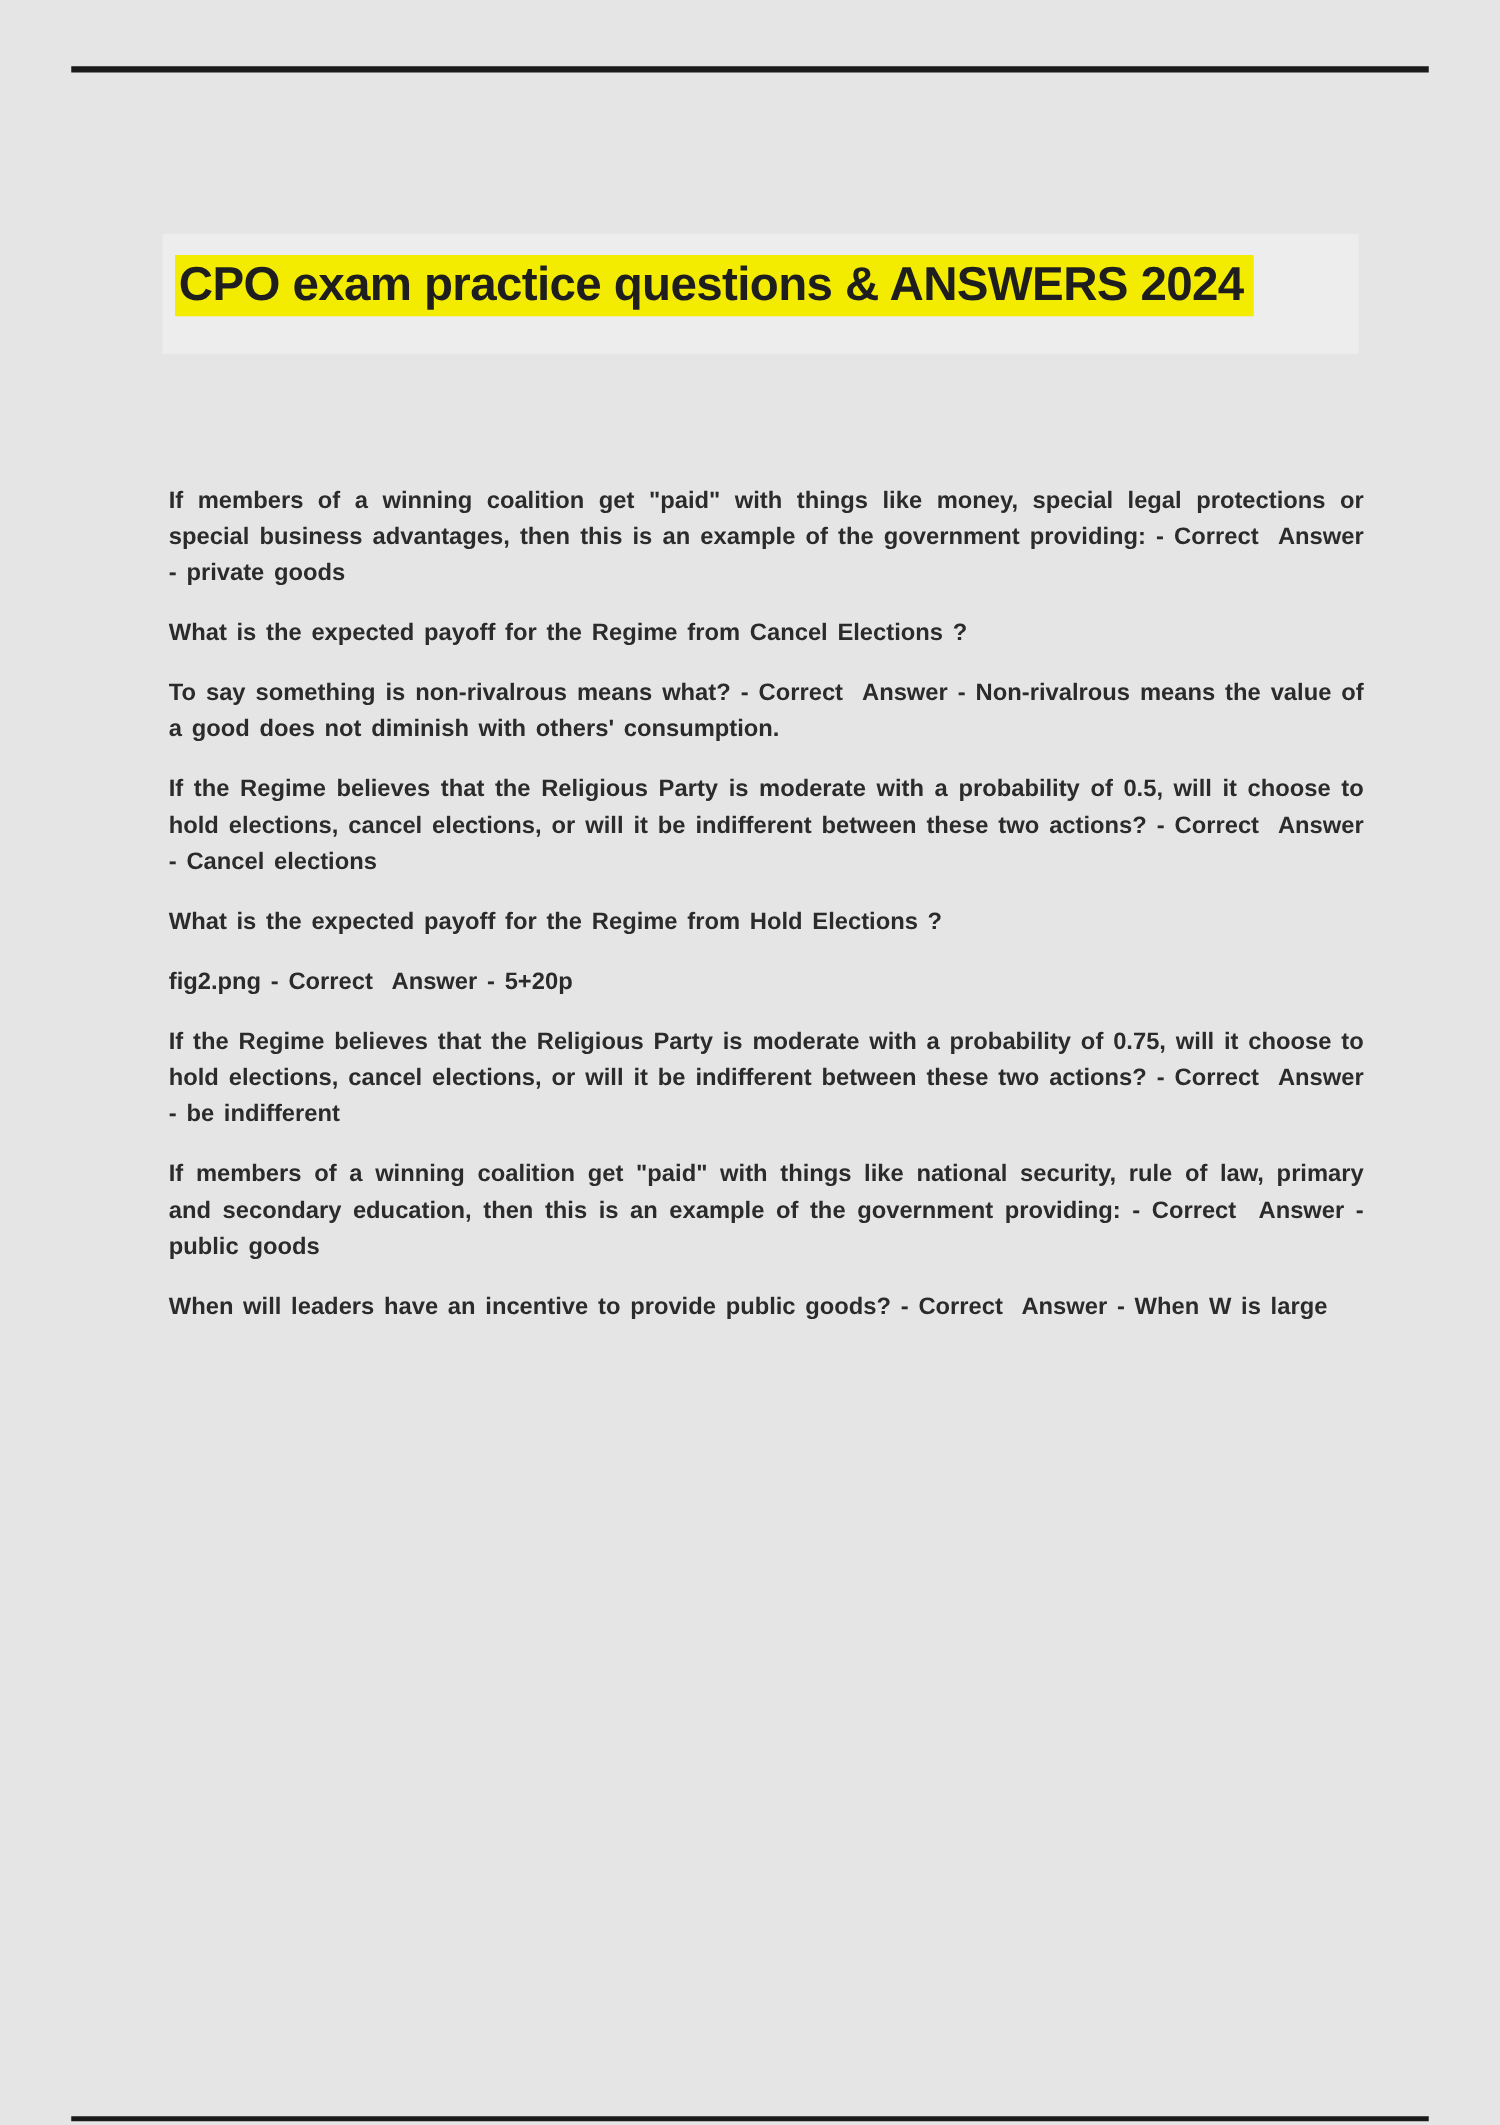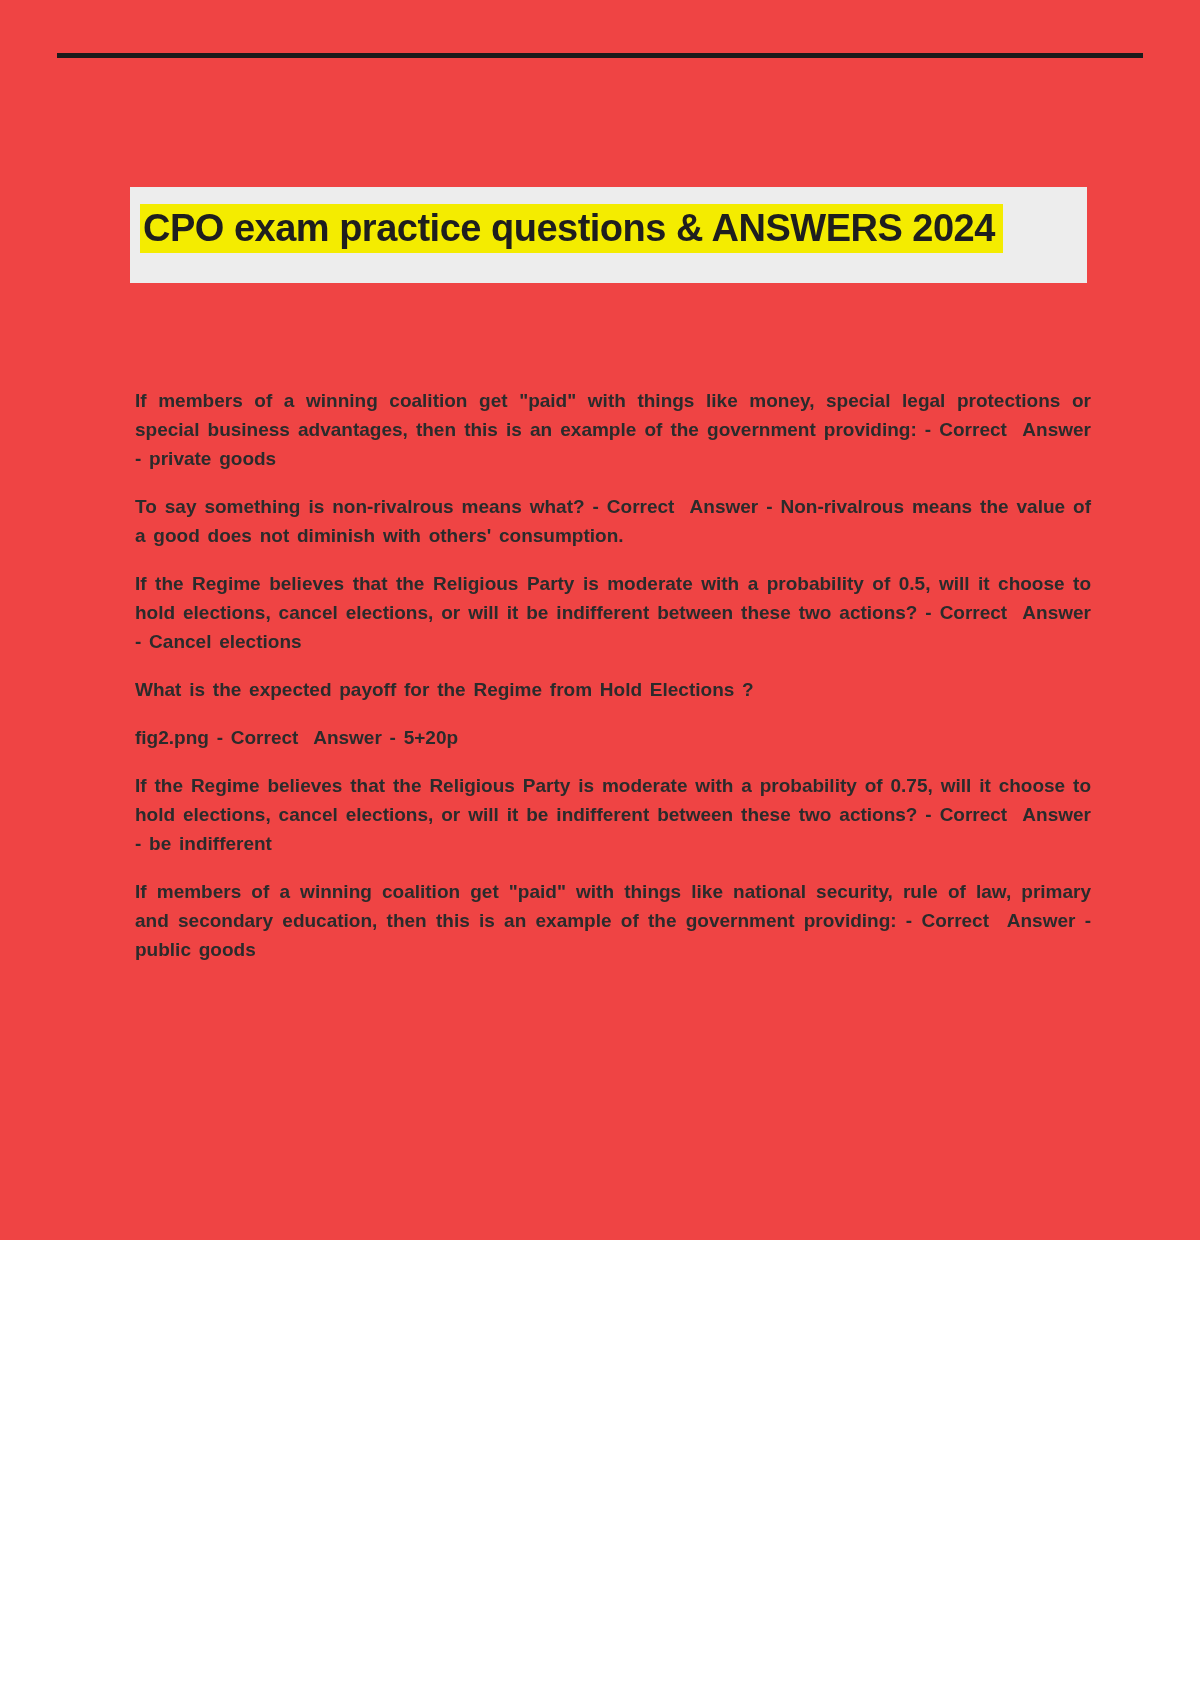--- a/index.html
+++ b/index.html
@@ -3,22 +3,22 @@
 <meta charset="utf-8">
 <style>
   html, body {
     margin: 0;
     padding: 0;
     background: #ffffff;
   }
   .page {
     position: relative;
     width: 1200px;
-    height: 1240px;
-    background: #ef4444;
+    height: 1700px;
+    background: #e5e5e5;
     overflow: hidden;
     font-family: "Liberation Sans", sans-serif;
   }
   .rule {
     position: absolute;
     background: #1b1b1b;
   }
   .rule-top {
     left: 57px;
     top: 53px;
@@ -80,23 +80,25 @@
   <div class="rule rule-top"></div>
 
   <div class="title-panel">
     <h1 class="title">
       <span class="hl">CPO exam practice questions &amp; ANSWERS 2024</span><br>
     </h1>
   </div>
 
   <div class="content">
     <p class="para">If members of a winning coalition get "paid" with things like money, special legal protections or special business advantages, then this is an example of the government providing: - Correct&nbsp; Answer - private goods</p>
+    <p class="para">What is the expected payoff for the Regime from Cancel Elections ?</p>
     <p class="para">To say something is non-rivalrous means what? - Correct&nbsp; Answer - Non-rivalrous means the value of a good does not diminish with others' consumption.</p>
     <p class="para">If the Regime believes that the Religious Party is moderate with a probability of 0.5, will it choose to hold elections, cancel elections, or will it be indifferent between these two actions? - Correct&nbsp; Answer - Cancel elections</p>
     <p class="para">What is the expected payoff for the Regime from Hold Elections ?</p>
     <p class="para">fig2.png - Correct&nbsp; Answer - 5+20p</p>
     <p class="para">If the Regime believes that the Religious Party is moderate with a probability of 0.75, will it choose to hold elections, cancel elections, or will it be indifferent between these two actions? - Correct&nbsp; Answer - be indifferent</p>
     <p class="para">If members of a winning coalition get "paid" with things like national security, rule of law, primary and secondary education, then this is an example of the government providing: - Correct&nbsp; Answer - public goods</p>
+    <p class="para">When will leaders have an incentive to provide public goods? - Correct&nbsp; Answer - When W is large</p>
   </div>
 
   <div class="rule rule-bottom"></div>
 
 </div>
 
 </body></html>

